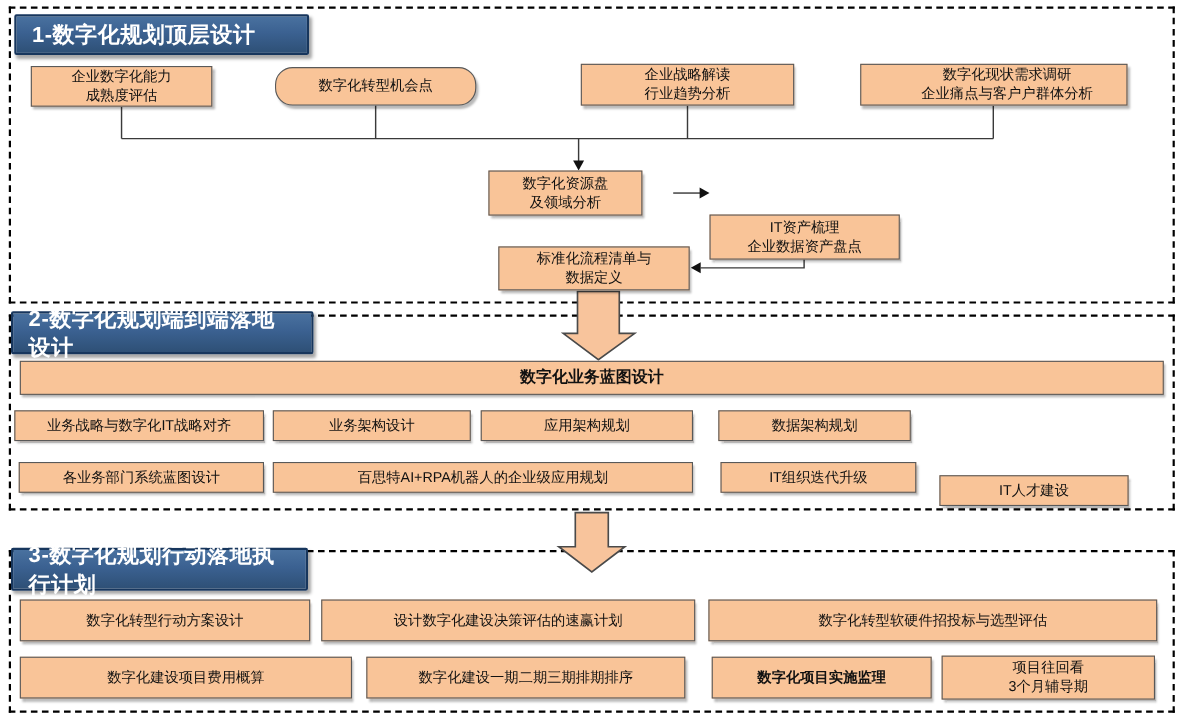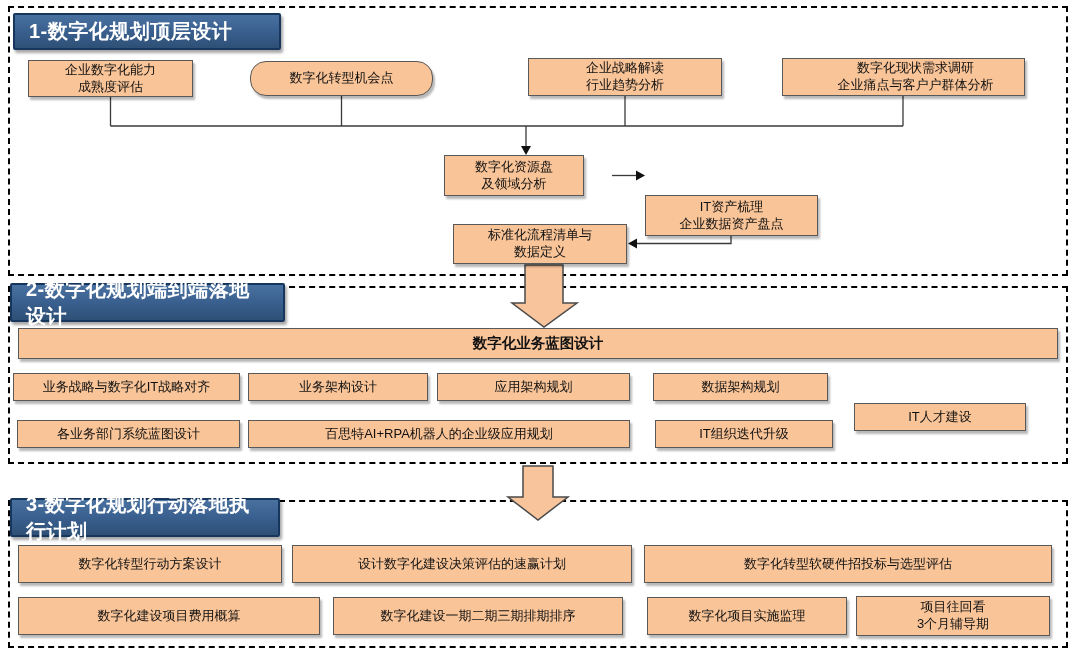--- a/index.html
+++ b/index.html
@@ -89,29 +89,29 @@
   <div class="obox banner" style="left:18px; top:328px; width:1040px; height:31px;">数字化业务蓝图设计</div>
 
   <div class="obox" style="left:13px; top:373px; width:227px; height:28px;">业务战略与数字化IT战略对齐</div>
   <div class="obox" style="left:248px; top:373px; width:180px; height:28px;">业务架构设计</div>
   <div class="obox" style="left:437px; top:373px; width:193px; height:28px;">应用架构规划</div>
   <div class="obox" style="left:653px; top:373px; width:175px; height:28px;text-align:center;">数据架构规划</div>
 
   <div class="obox" style="left:17px; top:420px; width:223px; height:28px;">各业务部门系统蓝图设计</div>
   <div class="obox" style="left:248px; top:420px; width:382px; height:28px;">百思特AI+RPA机器人的企业级应用规划</div>
   <div class="obox" style="left:655px; top:420px; width:178px; height:28px;">IT组织迭代升级</div>
-  <div class="obox" style="left:854px; top:403px; width:172px; height:28px;">IT人才建设</div>
+  <div class="obox" style="left:854px; top:432px; width:172px; height:28px;">IT人才建设</div>
 
   <div class="badge" style="left:10px; top:498px; width:270px; height:39px;">
     <span>3-数字化规划行动落地执行计划</span>
   </div>
 
   <div class="obox" style="left:18px; top:545px; width:264px; height:38px;">数字化转型行动方案设计</div>
   <div class="obox" style="left:292px; top:545px; width:340px; height:38px;">设计数字化建设决策评估的速赢计划</div>
   <div class="obox" style="left:644px; top:545px; width:408px; height:38px;">数字化转型软硬件招投标与选型评估</div>
 
   <div class="obox" style="left:18px; top:597px; width:302px; height:38px;">数字化建设项目费用概算</div>
   <div class="obox" style="left:333px; top:597px; width:290px; height:38px;">数字化建设一期二期三期排期排序</div>
-  <div class="obox" style="left:647px; top:597px; width:200px; height:38px;">数字化项目实施监理</div>
+  <div class="obox" style="left:647px; top:597px; width:200px; height:38px;font-weight:bold;">数字化项目实施监理</div>
   <div class="obox" style="left:856px; top:596px; width:194px; height:40px;">项目往回看
 3个月辅导期</div>
 
 </div>
 
 </body></html>

